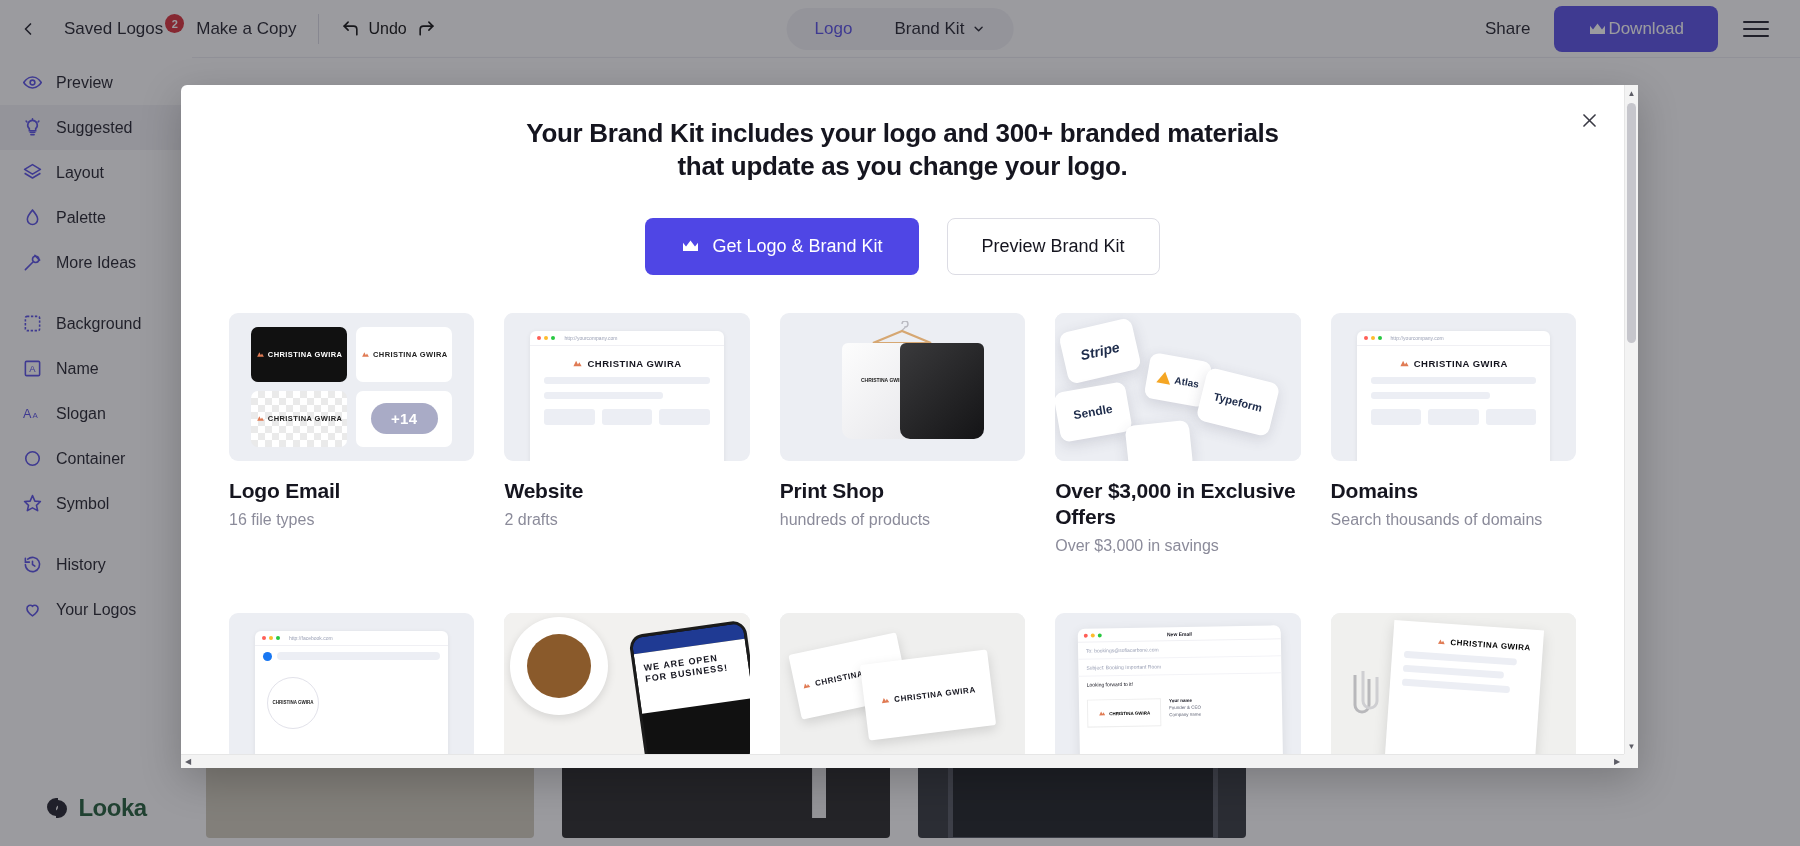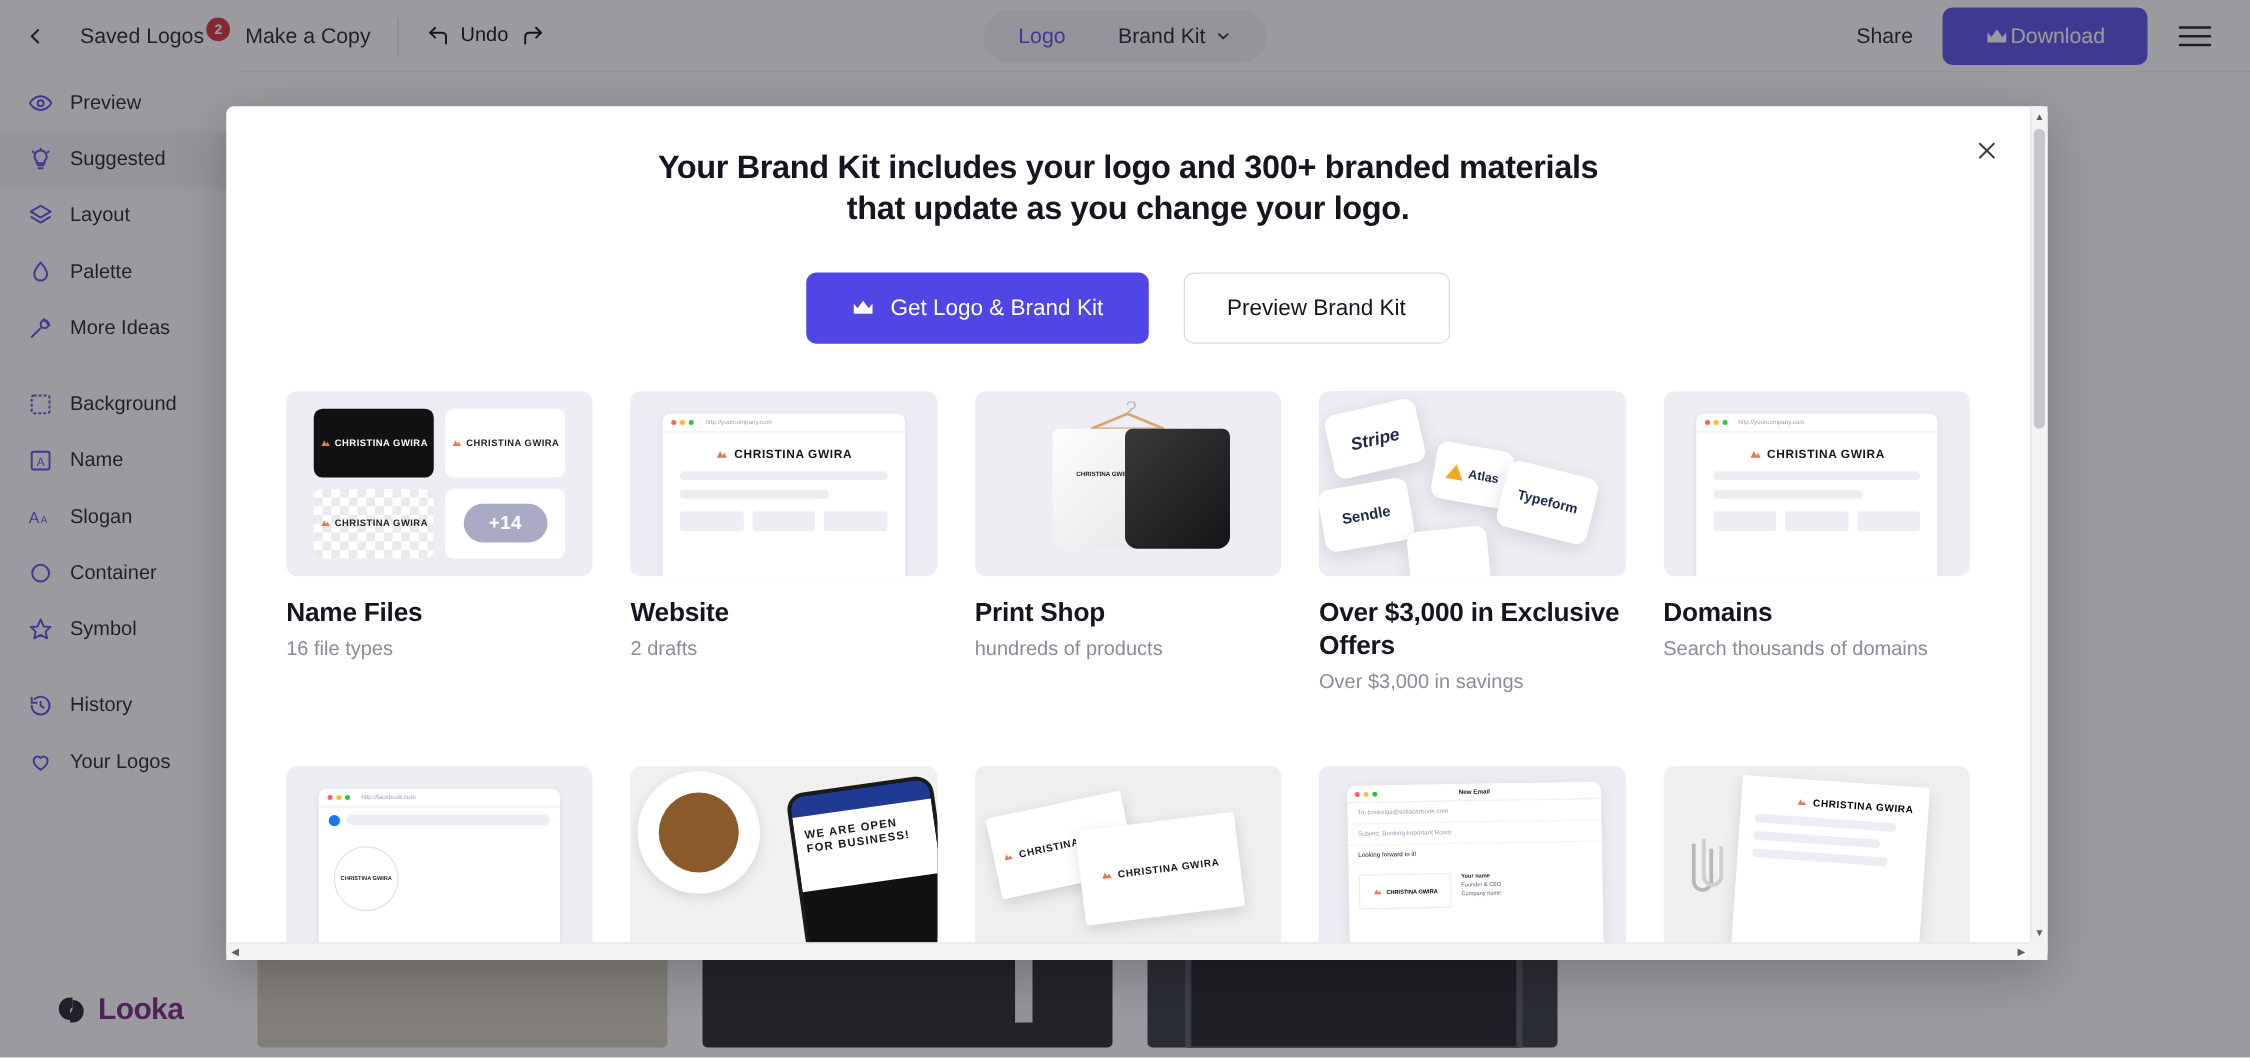--- a/index.html
+++ b/index.html
@@ -74,21 +74,21 @@
     display: flex; align-items: center; gap: 14px;
     height: 45px; padding-left: 22px; font-size: 16px; color: #15151f; cursor: pointer;
     border-radius: 0;
   }
   .side-item.active { background: #f1f1f6; }
   .side-ico { width: 20px; height: 20px; display:flex; align-items:center; justify-content:center; color:#4f46e5; flex: none;}
   .side-gap { height: 16px; }
   .brand {
     margin-top: auto; margin-bottom: 24px;
     display: flex; align-items: center; justify-content: center; gap: 9px;
-    font-size: 24px; font-weight: bold; color: #701a75; letter-spacing: -0.5px;
+    font-size: 24px; font-weight: bold; color: #14532d; letter-spacing: -0.5px;
   }
 
   
   .canvas { position: absolute; top: 58px; left: 192px; right: 0; bottom: 0; background: #fff; }
   .tile-row { position: absolute; left: 14px; right: 0; top: 600px; display: flex; gap: 28px; }
   .tile { width: 328px; height: 180px; border-radius: 4px; }
   .tile.t1 { background: #cfc9b8; }
   .tile.t2 { background: #1b1b1b; }
   .tile.t3 { background: #2a2d33; position: relative; overflow: hidden; }
   .phone-mock {
@@ -557,21 +557,21 @@
                       <path d="M3 18l6-12 4 8 3-5 5 9z"></path>
                     </svg>
                 </span>
                 <span>CHRISTINA GWIRA</span>
               </div>
               <div class="lf-cell lf-more">
                 <span class="lf-pill">+14</span>
               </div>
             </div>
           </div>
-          <div class="card-title">Name Files</div>
+          <div class="card-title">Logo Email</div>
           <div class="card-sub">16 file types</div>
         </div>
 
         <div class="card">
           <div class="thumb">
             <div class="bm">
               <div class="bm-bar">
                 <span class="dot" style="background:#ff5f57"></span>
                 <span class="dot" style="background:#febc2e"></span>
                 <span class="dot" style="background:#28c840"></span>

